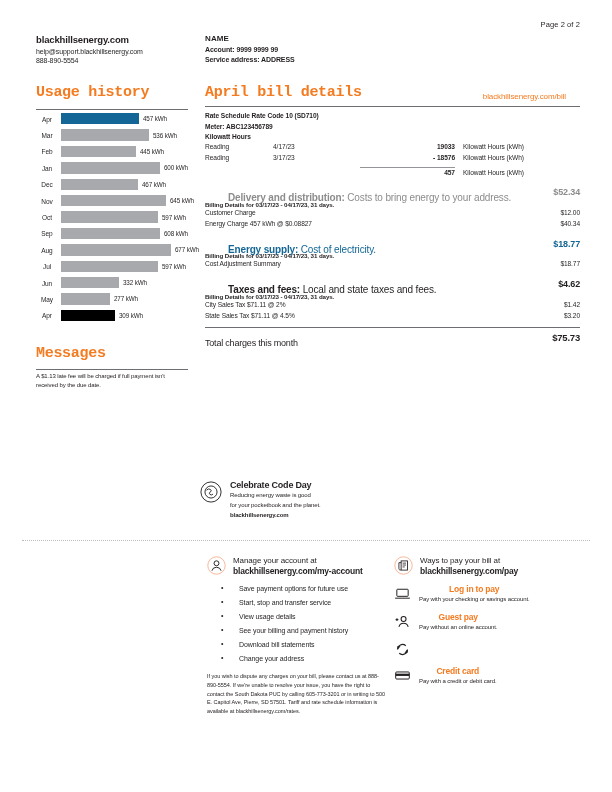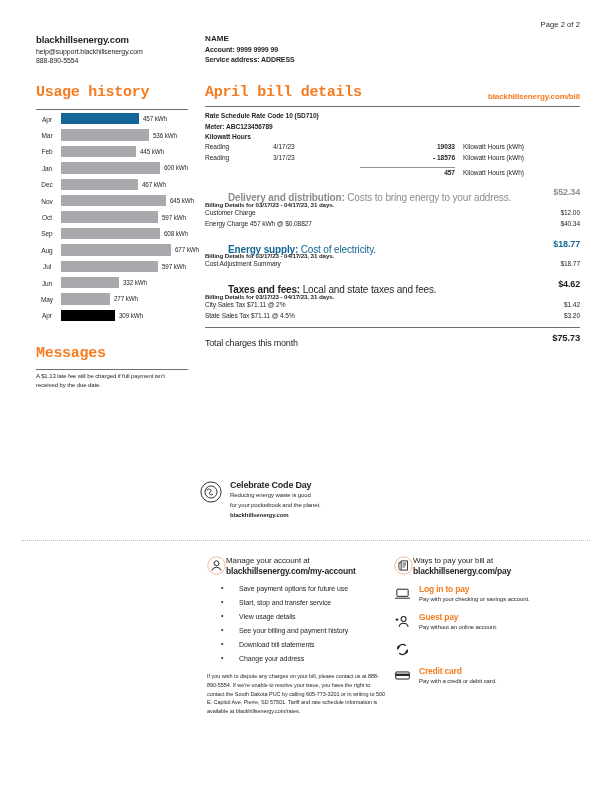--- a/index.html
+++ b/index.html
@@ -24,22 +24,22 @@
 
   .cust-block { position: absolute; left: 205px; top: 34px; }
   .cust-name { font-size: 8px; font-weight: bold; letter-spacing: .1px; }
   .cust-line { font-size: 7px; font-weight: bold; margin-top: 3px; letter-spacing: -.1px; }
 
   
   .h-orange {
     color: #f47b20; font-size: 15px; font-weight: bold; letter-spacing: -.3px; font-family: Liberation Mono, monospace;
   }
   .bill-link {
-    position: absolute; right: 32px; top: 92px;
-    color: #f47b20; font-size: 8px; font-weight: bold; letter-spacing: -.1px;
+    position: absolute; right: 46px; top: 92px;
+    color: #f47b20; font-size: 8px; font-weight: normal; letter-spacing: -.1px;
   }
 
   
   .usage-head { position: absolute; left: 36px; top: 84px; }
   .usage-rule {
     position: absolute; left: 36px; top: 109px; width: 152px;
     border-top: 1px solid #6d6e71;
   }
   .chart { position: absolute; left: 36px; top: 111px; width: 175px; }
   .bar-row { height: 16.4px; display: flex; align-items: center; }
@@ -118,37 +118,37 @@
   
   .divider {
     position: absolute; left: 22px; top: 540px; width: 568px;
     border-top: 1px dotted #bcbec0;
   }
 
   
   .foot-left  { position: absolute; left: 207px; top: 556px; width: 190px; }
   .foot-right { position: absolute; left: 394px; top: 556px; width: 180px; }
 
-  .foot-head { display: flex; align-items: flex-start; }
+  .foot-head { display: flex; gap: 7px; align-items: flex-start; }
   .circ-icon { width: 19px; height: 19px; flex: 0 0 19px; }
   .foot-head-txt { padding-top: 0px; }
   .foot-head-l1 { font-size: 8px; letter-spacing: -.1px; }
   .foot-head-l2 { font-size: 8.5px; font-weight: bold; letter-spacing: -.2px; margin-top: 1px; }
 
   .bullets { margin-top: 9px; padding-left: 8px; }
   .bullet { position: relative; font-size: 7px; line-height: 1.1; padding-left: 24px; margin-bottom: 6.4px; letter-spacing: -.1px; }
   .bullet::before {
     content: "•"; position: absolute; left: 6px; top: -1px; font-size: 7px;
   }
 
   .disclaimer {
     margin-top: 9px; font-size: 5.5px; line-height: 1.6; width: 180px; letter-spacing: -.05px;
   }
 
-  .pay-item { display: flex; gap: 8px; margin-top: 8px; align-items: flex-start; }
+  .pay-item { display: flex; gap: 8px; margin-top: 8px; align-items: flex-start; text-align: center; }
   .pay-icon { width: 17px; height: 17px; flex: 0 0 17px; margin-top: 1px; }
   .pay-title { color: #f47b20; font-size: 8.5px; font-weight: bold; letter-spacing: -.2px; }
   .pay-desc { font-size: 6px; line-height: 1.5; margin-top: 1px; letter-spacing: -.1px; }
 </style>
 </head>
 <body>
 
 <div class="page">
 
   <div class="page-num">Page 2 of 2</div>

